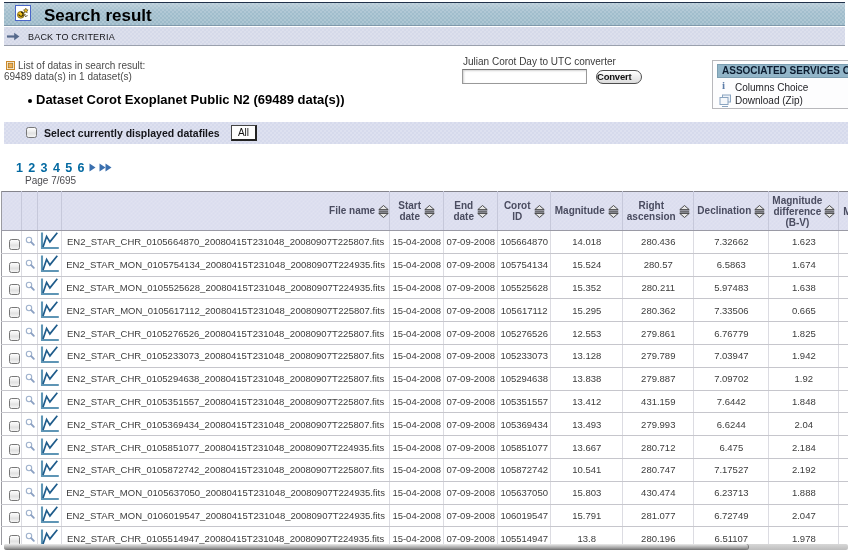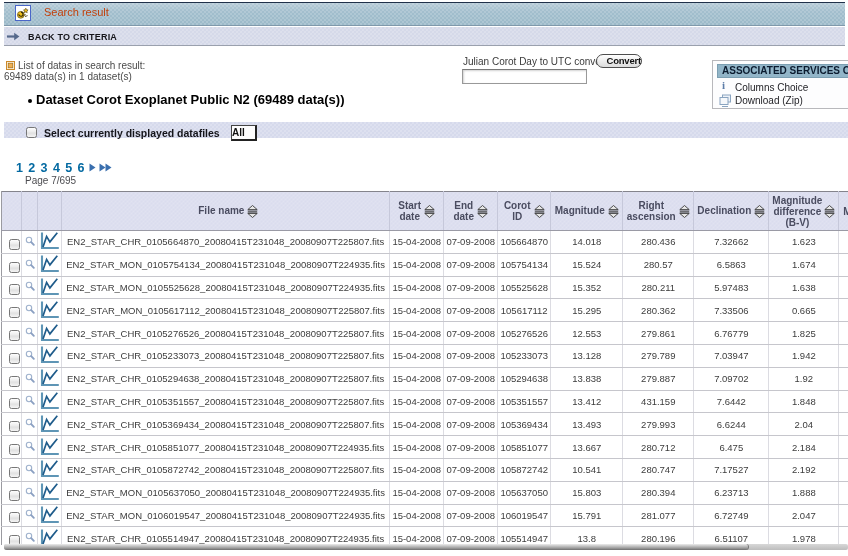--- a/index.html
+++ b/index.html
@@ -1,33 +1,33 @@
 <!DOCTYPE html>
 <html><head>
 <meta charset="utf-8">
 <style>
 html,body{margin:0;padding:0}
 body{width:848px;height:556px;background:#fff;font-family:"Liberation Sans",sans-serif;position:relative;overflow:hidden}
 .topbar{position:absolute;left:4px;top:2px;width:841px;height:22px;background-color:#a6c1cf;background-image:radial-gradient(circle at 1px 1px, rgba(255,255,255,0.25) 0.6px, transparent 0.9px),radial-gradient(circle at 3px 3px, rgba(255,255,255,0.25) 0.6px, transparent 0.9px),linear-gradient(#b7ccd8,#a2becd 40%,#9cbac9);background-size:4px 4px,4px 4px,100% 100%;border-top:1.5px solid #20314a;border-bottom:1px solid #8099ab}
 .logo{position:absolute;left:15px;top:5px;width:14px;height:14px;background:#fff;border:1px solid #4a66c8}
-.toptitle{position:absolute;left:44px;top:6px;font-size:11px;font-weight:normal;color:#c2410c}
+.toptitle{position:absolute;left:44px;top:6px;font-size:17px;font-weight:bold;color:#000000}
 .backbar{position:absolute;left:4px;top:27px;width:841px;height:18px;background-color:#d5d9e9;background-image:radial-gradient(circle at 1px 1px, rgba(255,255,255,0.30) 0.6px, transparent 0.9px),radial-gradient(circle at 3px 3px, rgba(255,255,255,0.30) 0.6px, transparent 0.9px);background-size:4px 4px,4px 4px;border-bottom:1px solid #9aa0ad}
-.backtxt{position:absolute;left:28px;top:32px;font-size:9px;font-weight:bold;color:#15151a;letter-spacing:0.2px}
+.backtxt{position:absolute;left:28px;top:32px;font-size:9px;font-weight:normal;color:#15151a;letter-spacing:0.2px}
 .listinfo{position:absolute;left:4px;top:61px;font-size:10px;color:#4a4a4a;line-height:10.5px}
 .conv-label{position:absolute;left:463px;top:56px;font-size:10px;color:#3a3a3a}
 .conv-input{position:absolute;left:462px;top:69px;width:123px;height:13px;border:1px solid #999;border-top-color:#777;background:#fff;box-shadow:inset 1px 1px 2px rgba(0,0,0,0.18)}
-.conv-btn{position:absolute;left:596px;top:54px;width:44px;height:12px;background:linear-gradient(#ffffff,#dcdcdc);border:1.5px solid #4e4e4e;border-radius:8px;font-size:9.5px;font-weight:bold;color:#111;text-align:right;line-height:12px;letter-spacing:-0.2px}
+.conv-btn{position:absolute;left:596px;top:70px;width:44px;height:12px;background:linear-gradient(#ffffff,#dcdcdc);border:1.5px solid #4e4e4e;border-radius:8px;font-size:9.5px;font-weight:bold;color:#111;text-align:left;line-height:12px;letter-spacing:-0.2px}
 .assoc{position:absolute;left:712px;top:60px;width:136px;height:47px;background:#fdfdfe;border:1px solid #b8b8bc;border-right:none}
 .assoc-head{position:absolute;left:4px;top:3px;width:140px;height:11px;background:#92b5c8;border:1px solid #7c9fb2;font-size:10px;font-weight:bold;color:#0c1c30;padding:0 0 1px 4px;white-space:nowrap;overflow:hidden}
 .assoc-row{position:absolute;left:22px;font-size:10px;color:#1d1d22;white-space:nowrap}
 .bullet-dot{position:absolute;left:28px;top:99px;width:4px;height:4px;border-radius:50%;background:#000}
 .bullet{position:absolute;left:36px;top:91.5px;font-size:13px;font-weight:bold;color:#000}
-.selectbar{position:absolute;left:4px;top:122px;width:844px;height:16px;background-color:#d6daec;background-image:radial-gradient(circle at 1px 1px, rgba(255,255,255,0.30) 0.6px, transparent 0.9px),radial-gradient(circle at 3px 3px, rgba(255,255,255,0.30) 0.6px, transparent 0.9px);background-size:4px 4px,4px 4px}
+.selectbar{position:absolute;left:4px;top:122px;width:844px;height:22px;background-color:#d6daec;background-image:radial-gradient(circle at 1px 1px, rgba(255,255,255,0.30) 0.6px, transparent 0.9px),radial-gradient(circle at 3px 3px, rgba(255,255,255,0.30) 0.6px, transparent 0.9px);background-size:4px 4px,4px 4px}
 .sb-t1{position:absolute;left:40px;top:5px;font-size:10.5px;font-weight:bold;color:#15151a}
-.sb-all{position:absolute;left:227px;top:3px;width:23px;height:13px;background:#fdfdfd;border:1px solid #444;border-right:2px solid #222;border-bottom:2px solid #222;font-size:10px;font-weight:bold;line-height:13px;color:#111}
+.sb-all{position:absolute;left:227px;top:3px;width:23px;height:13px;background:#fdfdfd;border:1px solid #444;border-right:2px solid #222;border-bottom:2px solid #222;font-size:10px;font-weight:normal;text-align:center;line-height:13px;color:#111}
 .sb-t2{position:absolute;left:267px;top:5px;font-size:10.5px;font-weight:bold;color:#15151a}
 .pager{position:absolute;left:16px;top:160.5px;font-size:12.5px;font-weight:bold;color:#0369a1}
 .pager b{display:inline-block;width:12.3px}
 .pagenum{position:absolute;left:25px;top:174.5px;font-size:10px;color:#4c4c50}
 .tablewrap{position:absolute;left:0;top:191px;width:848px;height:354px;overflow:hidden}
 table.data{border-collapse:collapse;table-layout:fixed;border-top:1px solid #84848c;margin-left:1px;width:900px}
 table.data th{background-color:#dadcee;background-image:radial-gradient(circle at 1px 1px, rgba(255,255,255,0.30) 0.6px, transparent 0.9px),radial-gradient(circle at 3px 3px, rgba(255,255,255,0.30) 0.6px, transparent 0.9px);background-size:4px 4px,4px 4px;font-size:10px;font-weight:bold;color:#4a4c60;border-left:1px solid #c6c8da;border-bottom:1px solid #9a9aa5;padding:0;text-align:center;height:38px;vertical-align:middle;line-height:11px;overflow:hidden}
 table.data th:first-child,table.data td:first-child{border-left:1px solid #9a9aa0}
 table.data td:first-child{text-align:left}
 table.data td{font-size:9.5px;color:#3c3c3c;border-left:1px solid #dcdce2;border-bottom:1px solid #c6c6cc;padding:0;text-align:center;height:21.8px;vertical-align:middle;white-space:nowrap;overflow:hidden}
@@ -103,21 +103,21 @@
         <col style="width:71px">
         <col style="width:75px">
         <col style="width:70px">
         <col style="width:62px">
 </colgroup>
 <tbody>
         <tr>
 <th></th>
           <th></th>
           <th></th>
-<th style="text-align:center;padding-left:5.5px">File name<svg class="sorti" width="11" height="13">
+<th style="text-align:right;padding-left:5.5px">File name<svg class="sorti" width="11" height="13">
               <use href="#sort"></use>
             </svg></th>
 <th><span class="hl">Start<br>date</span><svg class="sorti" width="11" height="13">
               <use href="#sort"></use>
             </svg></th>
 <th><span class="hl">End<br>date</span><svg class="sorti" width="11" height="13">
               <use href="#sort"></use>
             </svg></th>
 <th><span class="hl">Corot<br>ID</span><svg class="sorti" width="11" height="13">
               <use href="#sort"></use>
@@ -340,21 +340,21 @@
               <use href="#mag"></use>
             </svg></td>
           <td><svg width="19" height="17">
               <use href="#chart"></use>
             </svg></td>
           <td class="fn">EN2_STAR_MON_0105637050_20080415T231048_20080907T224935.fits</td>
           <td>15-04-2008</td>
           <td>07-09-2008</td>
           <td>105637050</td>
           <td>15.803</td>
-          <td>280.394</td>
+          <td>430.474</td>
           <td>6.23713</td>
           <td>1.888</td>
           <td></td>
         </tr>
 <tr>
           <td><span class="cb"></span></td>
           <td><svg width="10" height="10">
               <use href="#mag"></use>
             </svg></td>
           <td><svg width="19" height="17">

